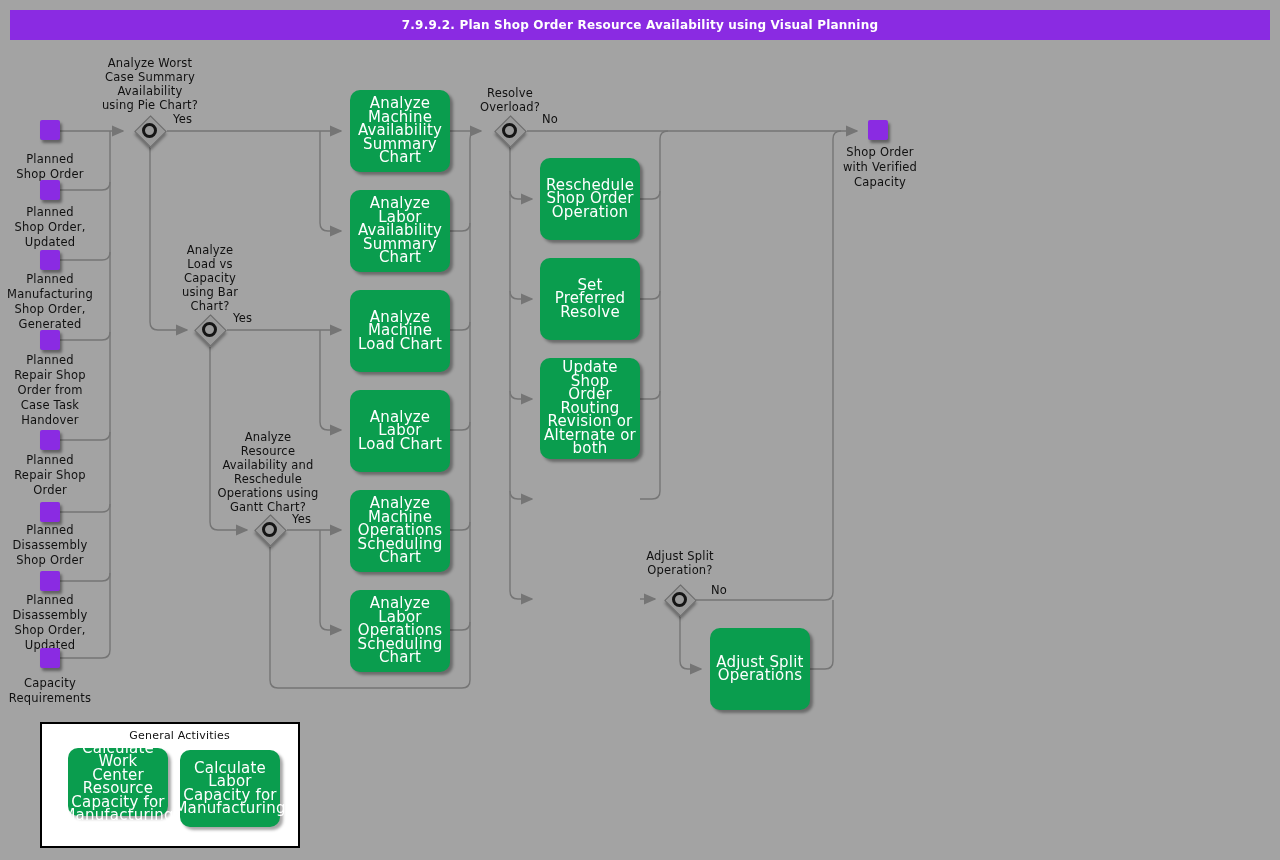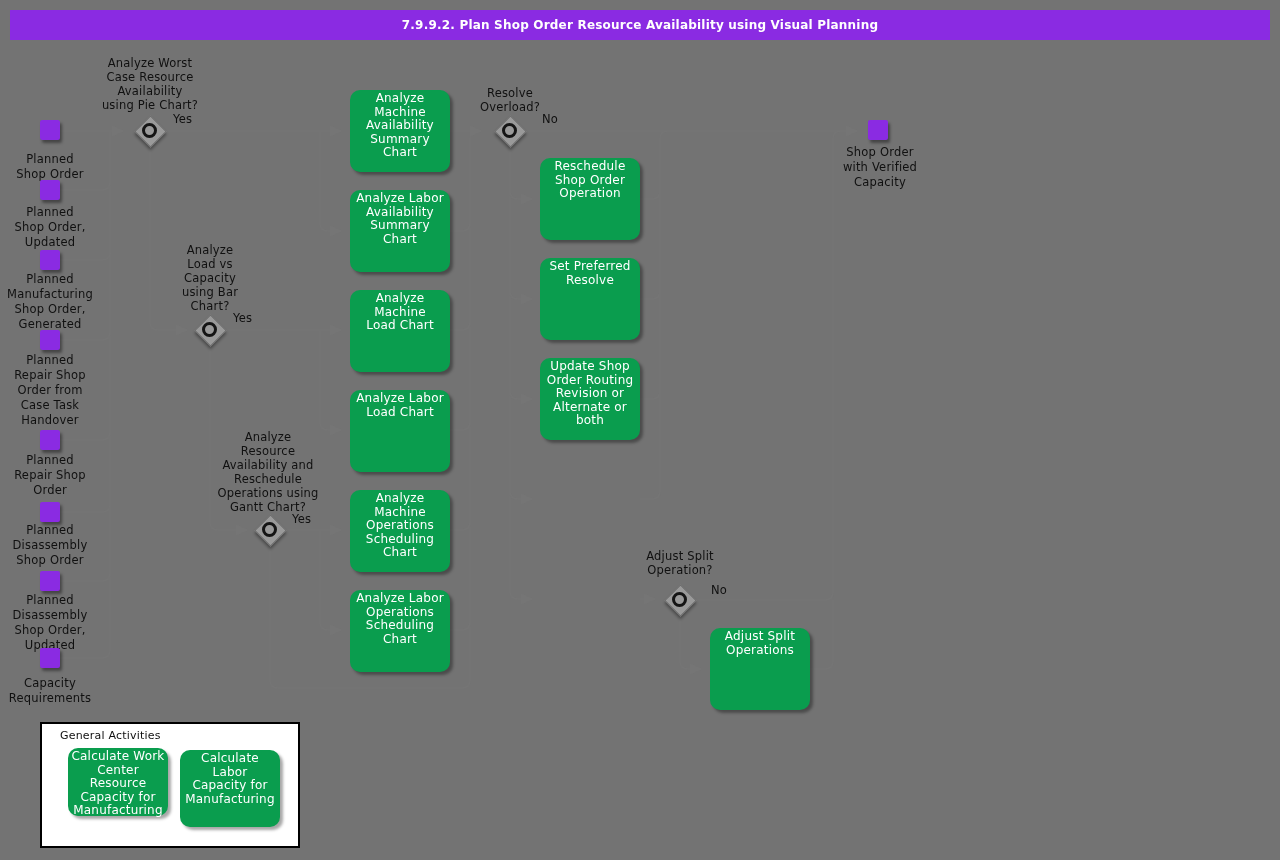--- a/index.html
+++ b/index.html
@@ -1,59 +1,59 @@
 <!DOCTYPE html>
 <html><head>
 <meta charset="utf-8">
 <style>
   html,body{margin:0;padding:0;background:#ffffff;}
   #stage{
     position:relative;width:1280px;height:860px;overflow:hidden;
     font-family:"DejaVu Sans","Liberation Sans",sans-serif;color:#111;
-    background:#737373;
+    background:#a3a3a3;
   }
   .hdr{
     position:absolute;left:10px;top:10px;width:1260px;height:30px;
     background:#8a2be2;color:#fff;font-size:12px;font-weight:bold;
     display:flex;align-items:center;justify-content:center;letter-spacing:.2px;
   }
   .event{
     position:absolute;width:20px;height:20px;background:#8a2be2;
     border-radius:2px;box-shadow:2px 3px 3px rgba(0,0,0,.4);
   }
   .lbl{
     position:absolute;font-size:11.5px;line-height:15px;color:#101010;
     text-align:center;white-space:pre-line;letter-spacing:.2px;
   }
   .ans{
     position:absolute;font-size:11.5px;line-height:14px;color:#101010;letter-spacing:.2px;
   }
   .activity{
     position:absolute;width:100px;background:#0a9d4e;border-radius:10px;
-    color:#ffffff;display:flex;justify-content:center;
-    text-align:center;font-size:12px;line-height:13.5px;white-space:pre-line;
+    color:#ffffff;display:flex;align-items:center;justify-content:center;
+    text-align:center;font-size:15px;line-height:13.5px;white-space:pre-line;
     box-shadow:3px 3px 3px rgba(0,0,0,.35);letter-spacing:.2px;padding:2px;
     box-sizing:border-box;
   }
   .decision{position:absolute;width:32px;height:32px;}
   .decision .diamond{
     position:absolute;left:5px;top:5px;width:21px;height:21px;
     transform:rotate(45deg);background:#9a9a9a;border:1px solid #6b6b6b;
     box-shadow:2px 2px 3px rgba(0,0,0,.35);
   }
   .decision .ring{
     position:absolute;left:8px;top:8px;width:9px;height:9px;
     border:3.4px solid #151515;border-radius:50%;
   }
   .frame{
     position:absolute;left:40px;top:722px;width:260px;height:126px;
     border:2px solid #000;background:#fff;box-sizing:border-box;
   }
   .frame-title{
-    position:absolute;left:60px;top:729px;width:170px;text-align:left;
+    position:absolute;left:60px;top:729px;width:170px;text-align:right;
     font-size:11px;color:#101010;letter-spacing:.2px;
   }
   svg.connectors{position:absolute;left:0;top:0;}
 </style>
 </head>
 <body>
 
 <div id="stage">
 
   <div class="hdr">
@@ -163,21 +163,21 @@
 
   <div class="event" style="left:40px;top:648px"></div>
   <div class="lbl" style="left:-10px;top:676px;width:120px">Capacity
 Requirements</div>
 
   <div class="decision" style="left:134px;top:115px">
     <div class="diamond"></div>
     <div class="ring"></div>
   </div>
   <div class="lbl" style="left:90px;top:56px;width:120px;line-height:14px">Analyze Worst
-Case Resource
+Case Summary
 Availability
 using Pie Chart?</div>
   <div class="ans" style="left:173px;top:112px">Yes</div>
 
   <div class="decision" style="left:194px;top:314px">
     <div class="diamond"></div>
     <div class="ring"></div>
   </div>
   <div class="lbl" style="left:155px;top:243px;width:110px;line-height:14px">Analyze
 Load vs
@@ -231,21 +231,21 @@
   <div class="activity" style="left:350px;top:590px;height:82px"><span>Analyze Labor
 Operations
 Scheduling
 Chart</span></div>
 
   <div class="activity" style="left:540px;top:158px;height:82px"><span>Reschedule
 Shop Order
 Operation</span></div>
   <div class="activity" style="left:540px;top:258px;height:82px"><span>Set Preferred
 Resolve</span></div>
-  <div class="activity" style="left:540px;top:358px;height:82px"><span>Update Shop
+  <div class="activity" style="left:540px;top:358px;height:101px"><span>Update Shop
 Order Routing
 Revision or
 Alternate or
 both</span></div>
   <div class="activity" style="left:710px;top:628px;height:82px"><span>Adjust Split
 Operations</span></div>
 
   <div class="event" style="left:868px;top:120px"></div>
   <div class="lbl" style="left:820px;top:145px;width:120px">Shop Order
 with Verified

